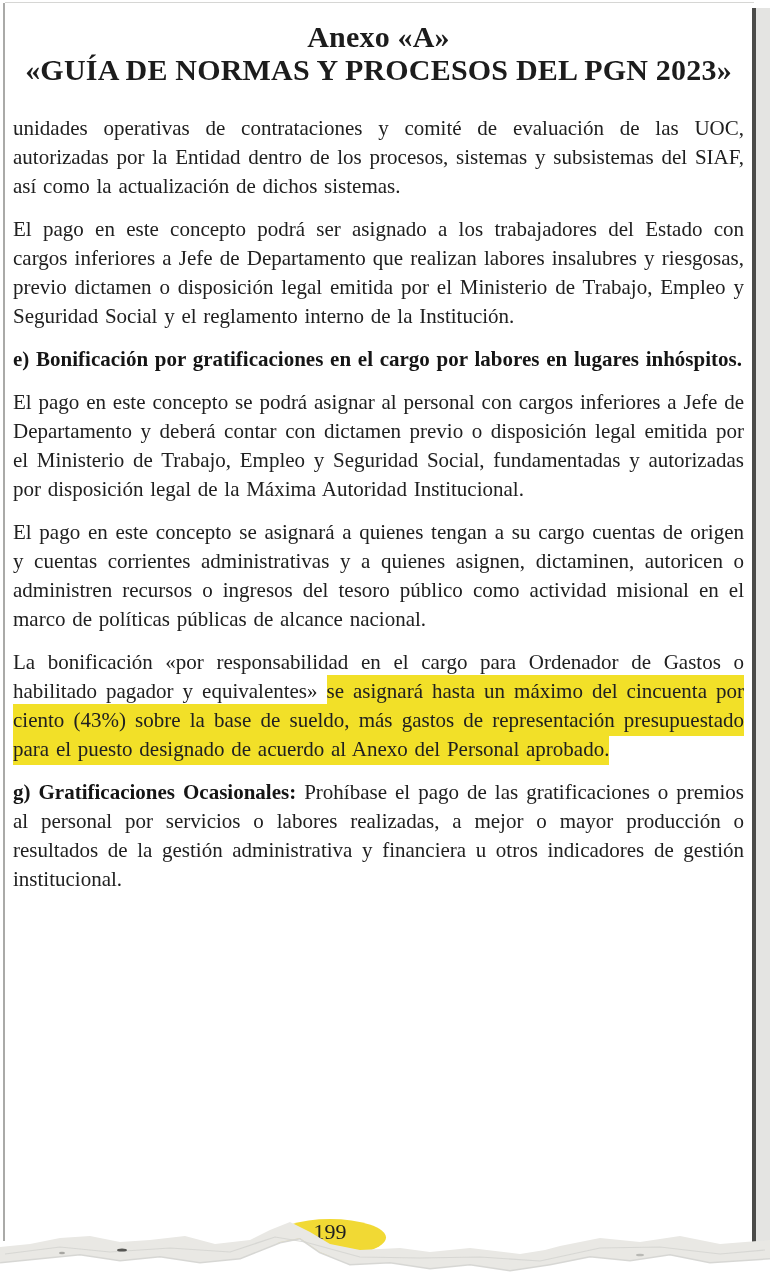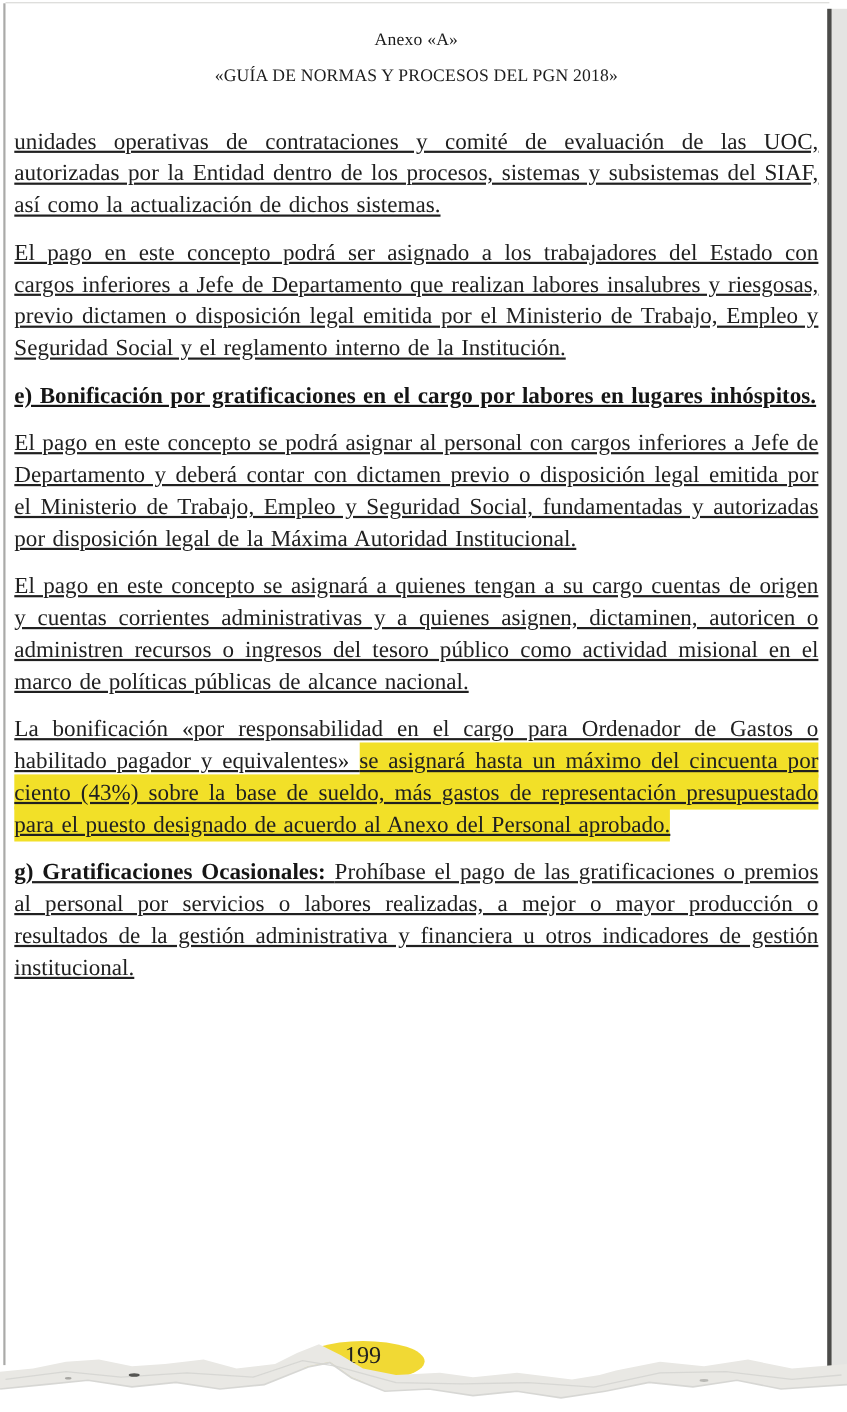--- a/index.html
+++ b/index.html
@@ -22,34 +22,33 @@
   .edge-right-light { position:absolute; left:756px; top:8px; width:14px; height:1244px; background:#e4e4e2; }
   .edge-right-dark  { position:absolute; left:752px; top:8px; width:4px; height:1244px; background:#4b4b49; }
 
   .content {
     position: absolute;
     left: 13px; top: 16px;
     width: 731px;
   }
   .doc-title {
     text-align: center;
-    font-weight: normal;
-    font-size: 16px;
+    font-weight: bold;
+    font-size: 30px;
     line-height: 33px;
     margin: 4px 0 28px 0;
     letter-spacing: 0.2px;
   }
   p.body {
     font-size: 21px;
     line-height: 29px;
     text-align: justify;
     margin: 14px 0 14px 0;
     word-spacing: 1.5px;
     color: #202020;
-    text-decoration: underline;
   }
   p.head, .bold { font-weight: bold; color:#151515; }
   mark.hl {
     background: var(--highlight, #f2e028);
     color: inherit;
     padding: 4px 0;
   }
   .page-badge {
     position: absolute;
     left: 274px; top: 1219px;
@@ -69,21 +68,21 @@
 
   <div class="edge-top"></div>
   <div class="edge-left"></div>
   <div class="edge-right-light"></div>
   <div class="edge-right-dark"></div>
 
   <div class="content">
 
     <div class="doc-title">
       <div>Anexo «A»</div>
-      <div>«GUÍA DE NORMAS Y PROCESOS DEL PGN 2018»</div>
+      <div>«GUÍA DE NORMAS Y PROCESOS DEL PGN 2023»</div>
     </div>
 
     <p class="body">unidades operativas de contrataciones y comité de evaluación de las UOC, autorizadas por la Entidad dentro de los procesos, sistemas y subsistemas del SIAF, así como la actualización de dichos sistemas.</p>
 
 
     <p class="body">El pago en este concepto podrá ser asignado a los trabajadores del Estado con cargos inferiores a Jefe de Departamento que realizan labores insalubres y riesgosas, previo dictamen o disposición legal emitida por el Ministerio de Trabajo, Empleo y Seguridad Social y el reglamento interno de la Institución.</p>
 
     <p class="body head">e) Bonificación por gratificaciones en el cargo por labores en lugares inhóspitos.</p>
 
     <p class="body">El pago en este concepto se podrá asignar al personal con cargos inferiores a Jefe de Departamento y deberá contar con dictamen previo o disposición legal emitida por el Ministerio de Trabajo, Empleo y Seguridad Social, fundamentadas y autorizadas por disposición legal de la Máxima Autoridad Institucional.</p>

